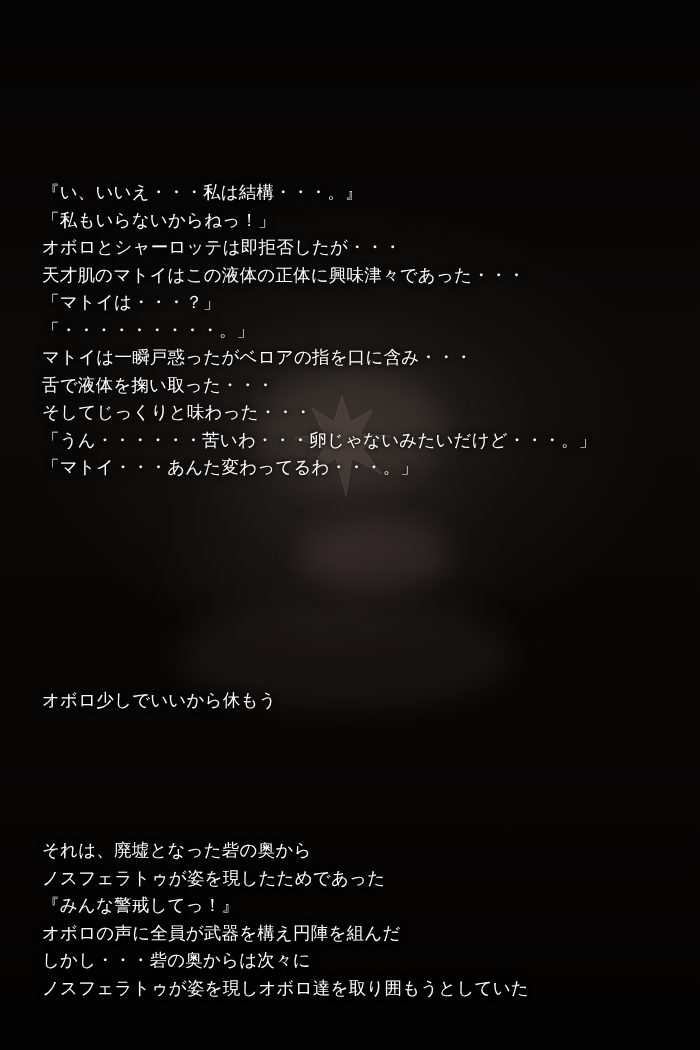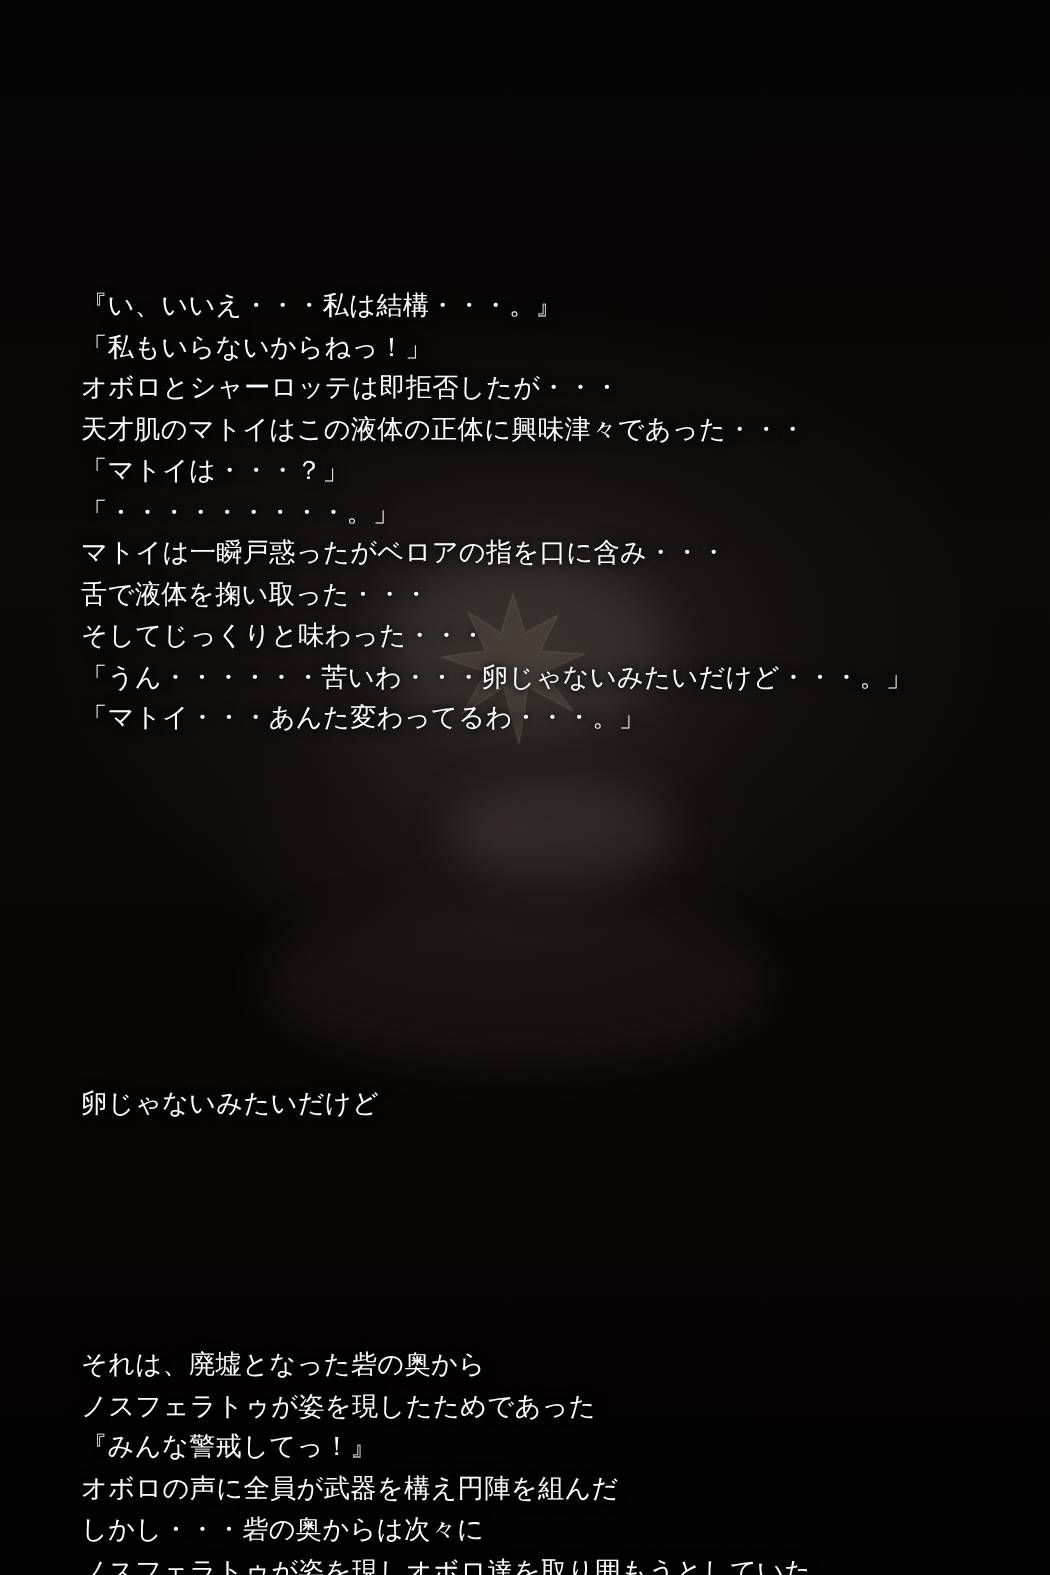--- a/index.html
+++ b/index.html
@@ -53,21 +53,21 @@
     top: 124px;
     width: 630px;
     color: #ffffff;
     font-size: 17.5px;
     line-height: 27.5px;
     letter-spacing: 0.2px;
     text-shadow: 0 0 4px rgba(0,0,0,0.95), 0 0 9px rgba(0,0,0,0.8);
     white-space: pre-wrap;
   }
   #story .para {
-    margin: 12px;
+    margin: 0;
   }
   #story .gap {
     height: 27px;
   }
   #story .gap-sm {
     height: 13px;
   }
 </style>
 </head>
 <body>
@@ -88,21 +88,21 @@
 天才肌のマトイはこの液体の正体に興味津々であった・・・
 「マトイは・・・？」
 「・・・・・・・・・。」
 マトイは一瞬戸惑ったがベロアの指を口に含み・・・
 舌で液体を掬い取った・・・
 そしてじっくりと味わった・・・
 「うん・・・・・・苦いわ・・・卵じゃないみたいだけど・・・。」
 「マトイ・・・あんた変わってるわ・・・。」</p>
   <div class="gap"></div>
   <div class="gap-sm"></div>
-  <p class="para">卵じゃないみたいだけど</p>
+  <p class="para">オボロ少しでいいから休もう</p>
   <div class="gap-sm"></div>
   <p class="para">それは、廃墟となった砦の奥から
 ノスフェラトゥが姿を現したためであった
 『みんな警戒してっ！』
 オボロの声に全員が武器を構え円陣を組んだ
 しかし・・・砦の奥からは次々に
 ノスフェラトゥが姿を現しオボロ達を取り囲もうとしていた</p>
 </div>
 
 </body></html>

